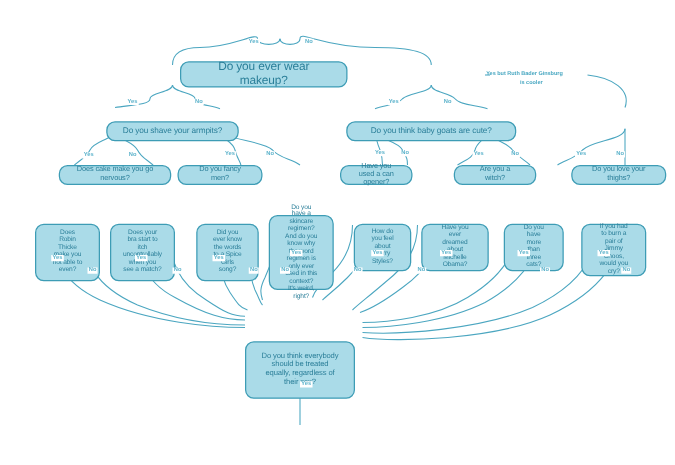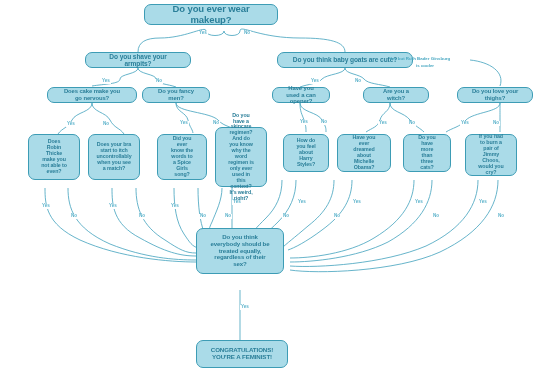--- a/index.html
+++ b/index.html
@@ -17,22 +17,23 @@
     background:#aadbe8;
     border:1.4px solid #3d9cb5;
     border-radius:7px;
     color:#2b7f99;
     display:flex;
     align-items:center;
     justify-content:center;
     text-align:center;
     line-height:1.12;
     padding:2px 12px;
-    font-weight:bold;
+    font-weight:normal;
     letter-spacing:-0.1px;
+    margin-top:45px;
   }
   .node.root{font-size:9.5px;}
   .node.lvl2{font-size:6.6px;}
   .node.lvl3{font-size:5.9px;}
   .node.leaf{font-size:5.3px;}
   .node.center{font-size:6.1px;}
   .node.result{font-size:6.2px;}
   .edge-label{
     position:absolute;
     color:#5fb4cc;

